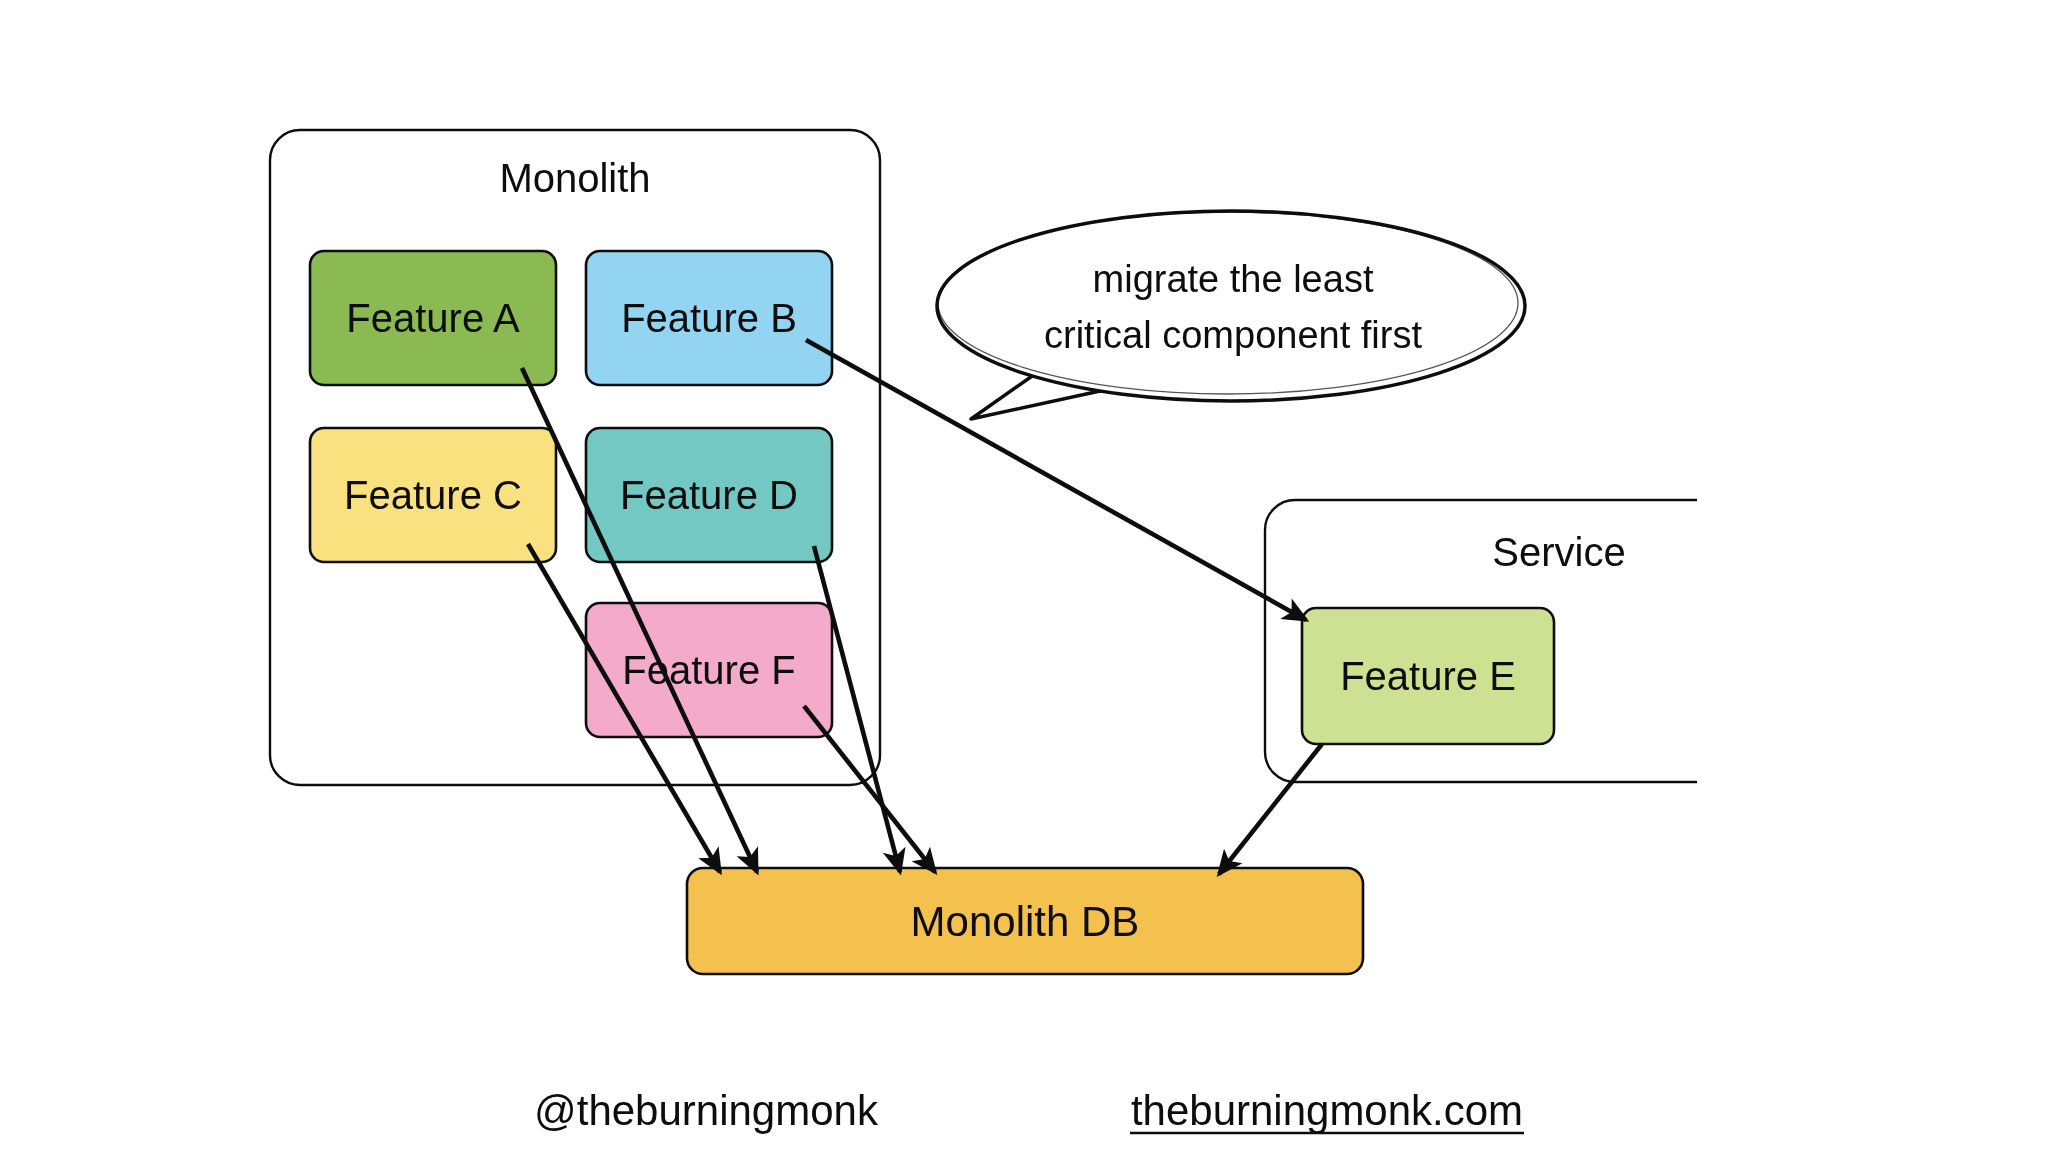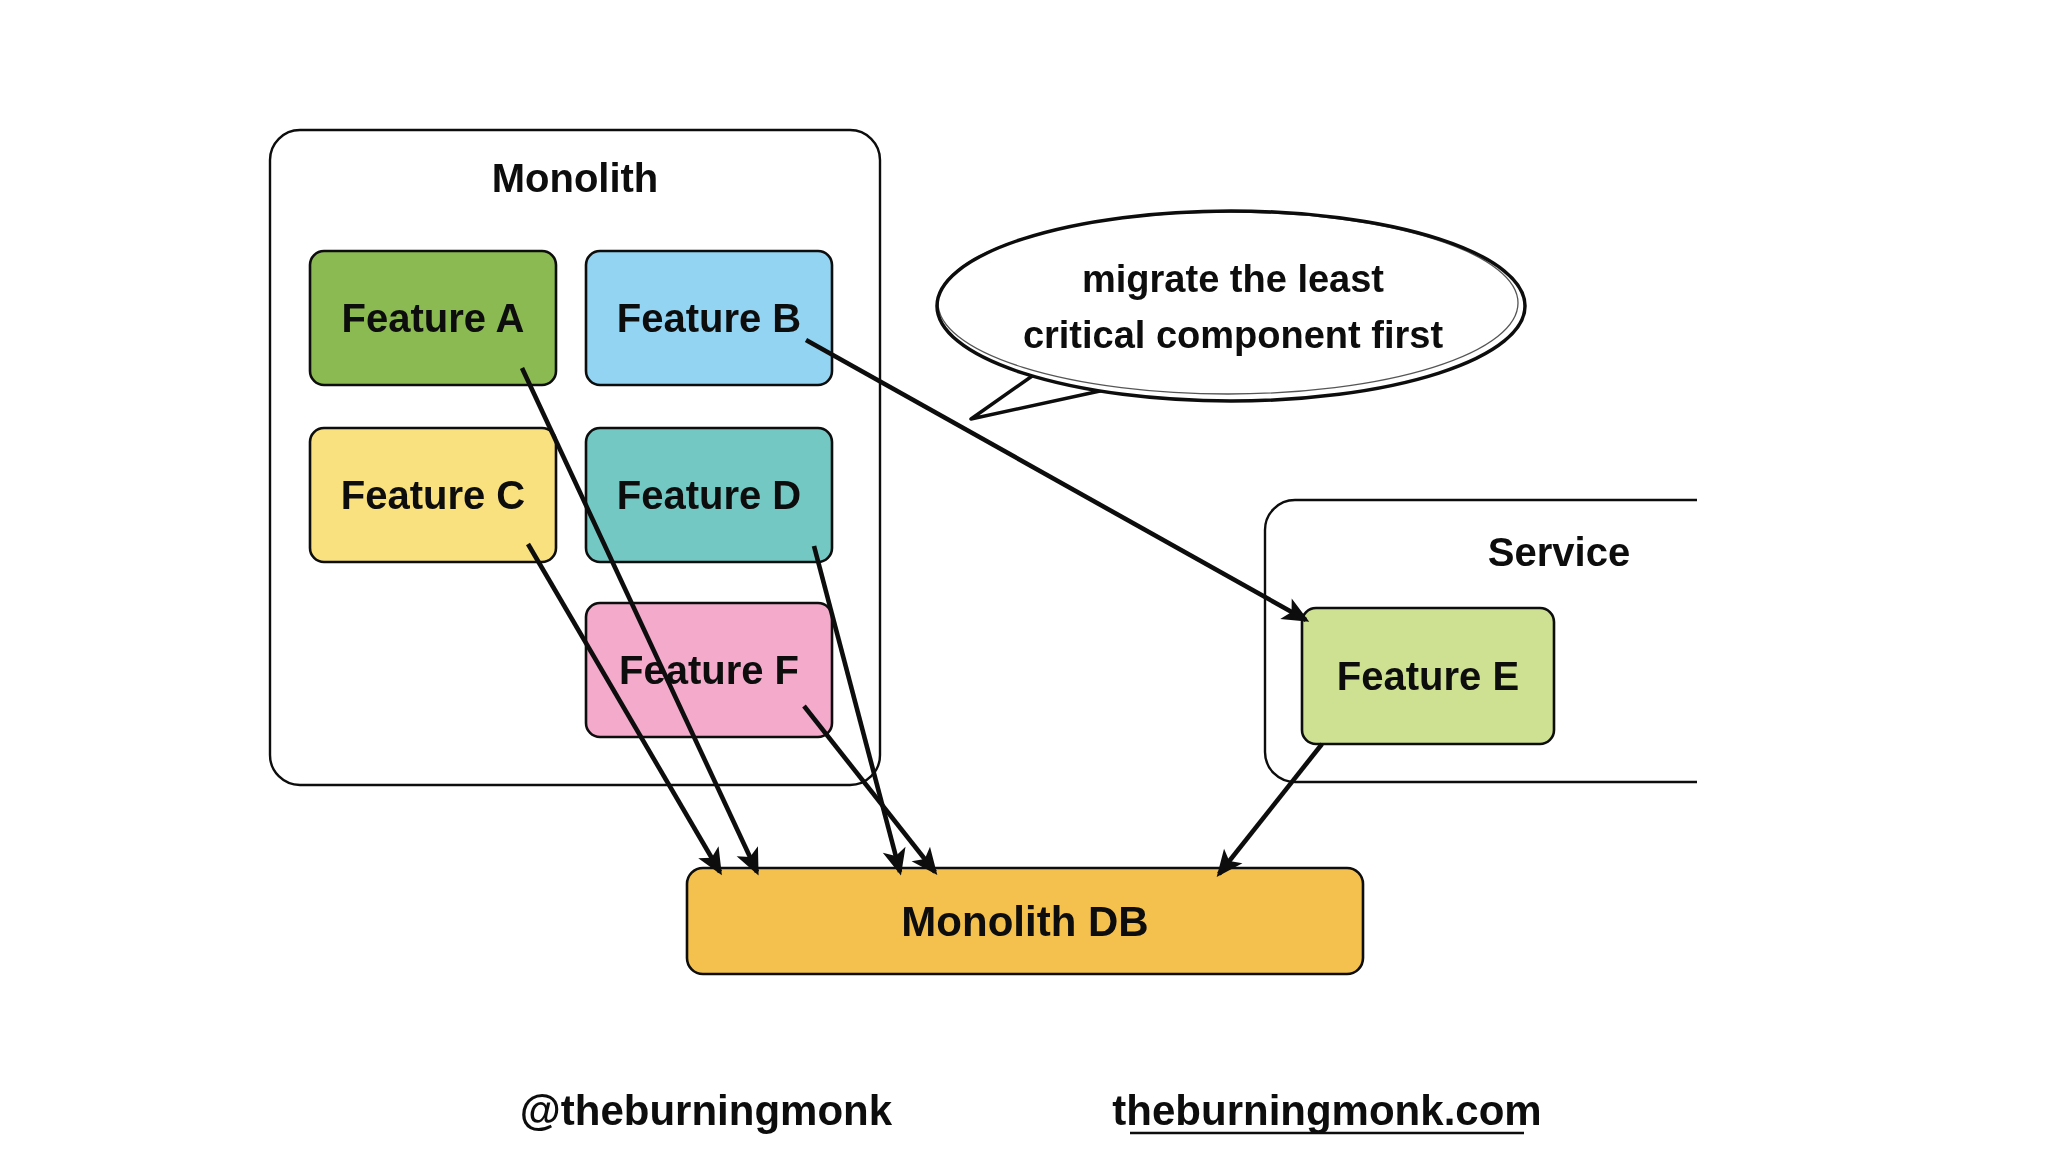--- a/index.html
+++ b/index.html
@@ -6,21 +6,20 @@
     margin: 0;
     padding: 0;
     background: #ffffff;
   }
   .stage {
     position: relative;
     width: 1697px;
     height: 1152px;
     background: #7dd3fc;
     overflow: hidden;
-    font-weight: bold;
   }
   svg {
     display: block;
     width: 2048px;
     height: 1152px;
   }
   svg text {
     font-family: "Liberation Sans", "DejaVu Sans", sans-serif;
     fill: #0d0d0d;
     stroke: none;

